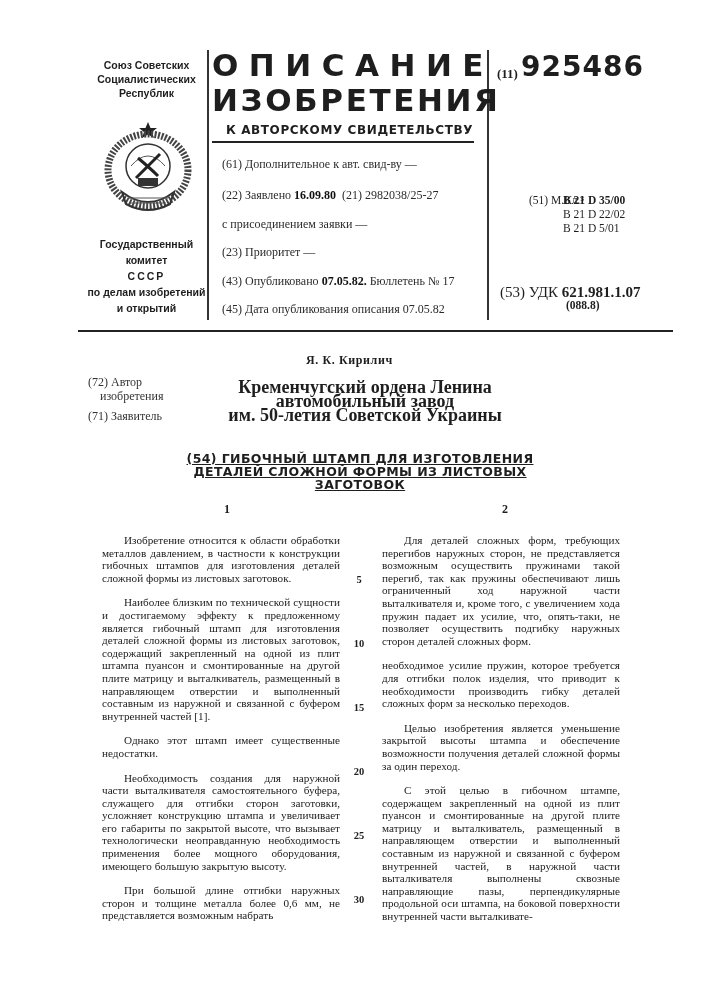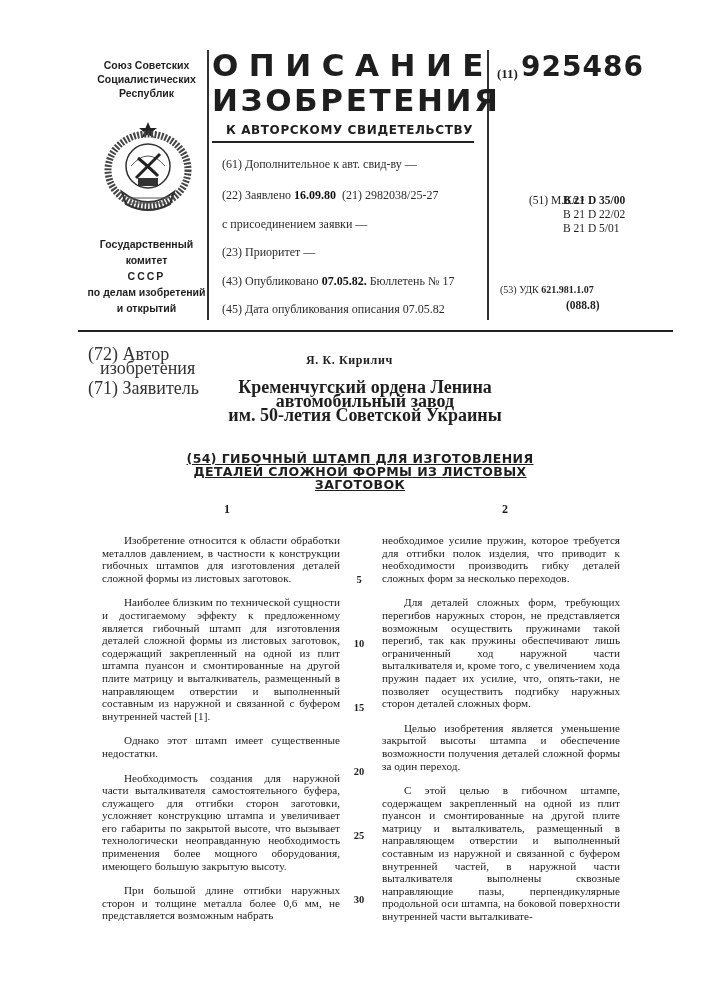--- a/index.html
+++ b/index.html
@@ -41,25 +41,25 @@
   .field { left: 222px; font-size: 12px; white-space: nowrap; color: #2b2b2b; }
   .field b { color: #111; }
 
   
   .patno-prefix { left: 497px; top: 66px; font-size: 13px; font-weight: bold; }
   .patno { left: 521px; top: 50px; font-family: "DejaVu Sans", "Liberation Sans", sans-serif;
     font-weight: 900; font-size: 28px; letter-spacing: 1px; }
 
   .cls-label { left: 497px; top: 194px; font-size: 11.5px; padding-left: 32px; }
   .cls-val { left: 563px; font-size: 11.5px; }
-  .udk { left: 500px; top: 284px; font-size: 10px; }
+  .udk { left: 500px; top: 284px; font-size: 15px; }
   .udk-2 { left: 566px; top: 299px; font-size: 11.5px; font-weight: bold; }
 
   
-  .lbl { font-size: 18px; color: #333; line-height: 14px; }
+  .lbl { font-size: 12px; color: #333; line-height: 14px; margin-top: 28px; }
   .author-name { left: 306px; top: 353px; font-size: 12px; font-weight: bold; letter-spacing: 0.6px; }
   .applicant { left: 200px; top: 380px; width: 330px; text-align: center;
     font-size: 18px; font-weight: bold; line-height: 14px; }
 
   
   .inv-title { left: 180px; top: 452px; width: 360px; text-align: center;
     font-family: "DejaVu Sans", "Liberation Sans", sans-serif; font-weight: bold;
     font-size: 12.5px; line-height: 13px; letter-spacing: 0.4px; text-decoration: underline; }
   .colnum { top: 502px; font-size: 12px; font-weight: bold; }
 
@@ -163,22 +163,22 @@
 
 <div class="abs col col-left">
   <p>Изобретение относится к области обработки металлов давлением, в частности к конструкции гибочных штампов для изготовления деталей сложной формы из листовых заготовок.</p>
   <p>Наиболее близким по технической сущности и достигаемому эффекту к предложенному является гибочный штамп для изготовления деталей сложной формы из листовых заготовок, содержащий закрепленный на одной из плит штампа пуансон и смонтированные на другой плите матрицу и выталкиватель, размещенный в направляющем отверстии и выполненный составным из наружной и связанной с буфером внутренней частей [1].</p>
   <p>Однако этот штамп имеет существенные недостатки.</p>
   <p>Необходимость создания для наружной части выталкивателя самостоятельного буфера, служащего для отгибки сторон заготовки, усложняет конструкцию штампа и увеличивает его габариты по закрытой высоте, что вызывает технологически неоправданную необходимость применения более мощного оборудования, имеющего большую закрытую высоту.</p>
   <p>При большой длине отгибки наружных сторон и толщине металла более 0,6 мм, не представляется возможным набрать</p>
 </div>
 
 <div class="abs col col-right">
+  <p>Для деталей сложных форм, требующих перегибов наружных сторон, не представляется возможным осуществить пружинами такой перегиб, так как пружины обеспечивают лишь ограниченный ход наружной части выталкивателя и, кроме того, с увеличением хода пружин падает их усилие, что, опять-таки, не позволяет осуществить подгибку наружных сторон деталей сложных форм.</p>
   <p style="text-indent:0">необходимое усилие пружин, которое требуется для отгибки полок изделия, что приводит к необходимости производить гибку деталей сложных форм за несколько переходов.</p>
-  <p>Для деталей сложных форм, требующих перегибов наружных сторон, не представляется возможным осуществить пружинами такой перегиб, так как пружины обеспечивают лишь ограниченный ход наружной части выталкивателя и, кроме того, с увеличением хода пружин падает их усилие, что, опять-таки, не позволяет осуществить подгибку наружных сторон деталей сложных форм.</p>
   <p>Целью изобретения является уменьшение закрытой высоты штампа и обеспечение возможности получения деталей сложной формы за один переход.</p>
   <p>С этой целью в гибочном штампе, содержащем закрепленный на одной из плит пуансон и смонтированные на другой плите матрицу и выталкиватель, размещенный в направляющем отверстии и выполненный составным из наружной и связанной с буфером внутренней частей, в наружной части выталкивателя выполнены сквозные направляющие пазы, перпендикулярные продольной оси штампа, на боковой поверхности внутренней части выталкивате-</p>
 </div>
 
 <div class="abs lineno" style="top:574px">5</div>
 <div class="abs lineno" style="top:638px">10</div>
 <div class="abs lineno" style="top:702px">15</div>
 <div class="abs lineno" style="top:766px">20</div>
 <div class="abs lineno" style="top:830px">25</div>
 <div class="abs lineno" style="top:894px">30</div>

